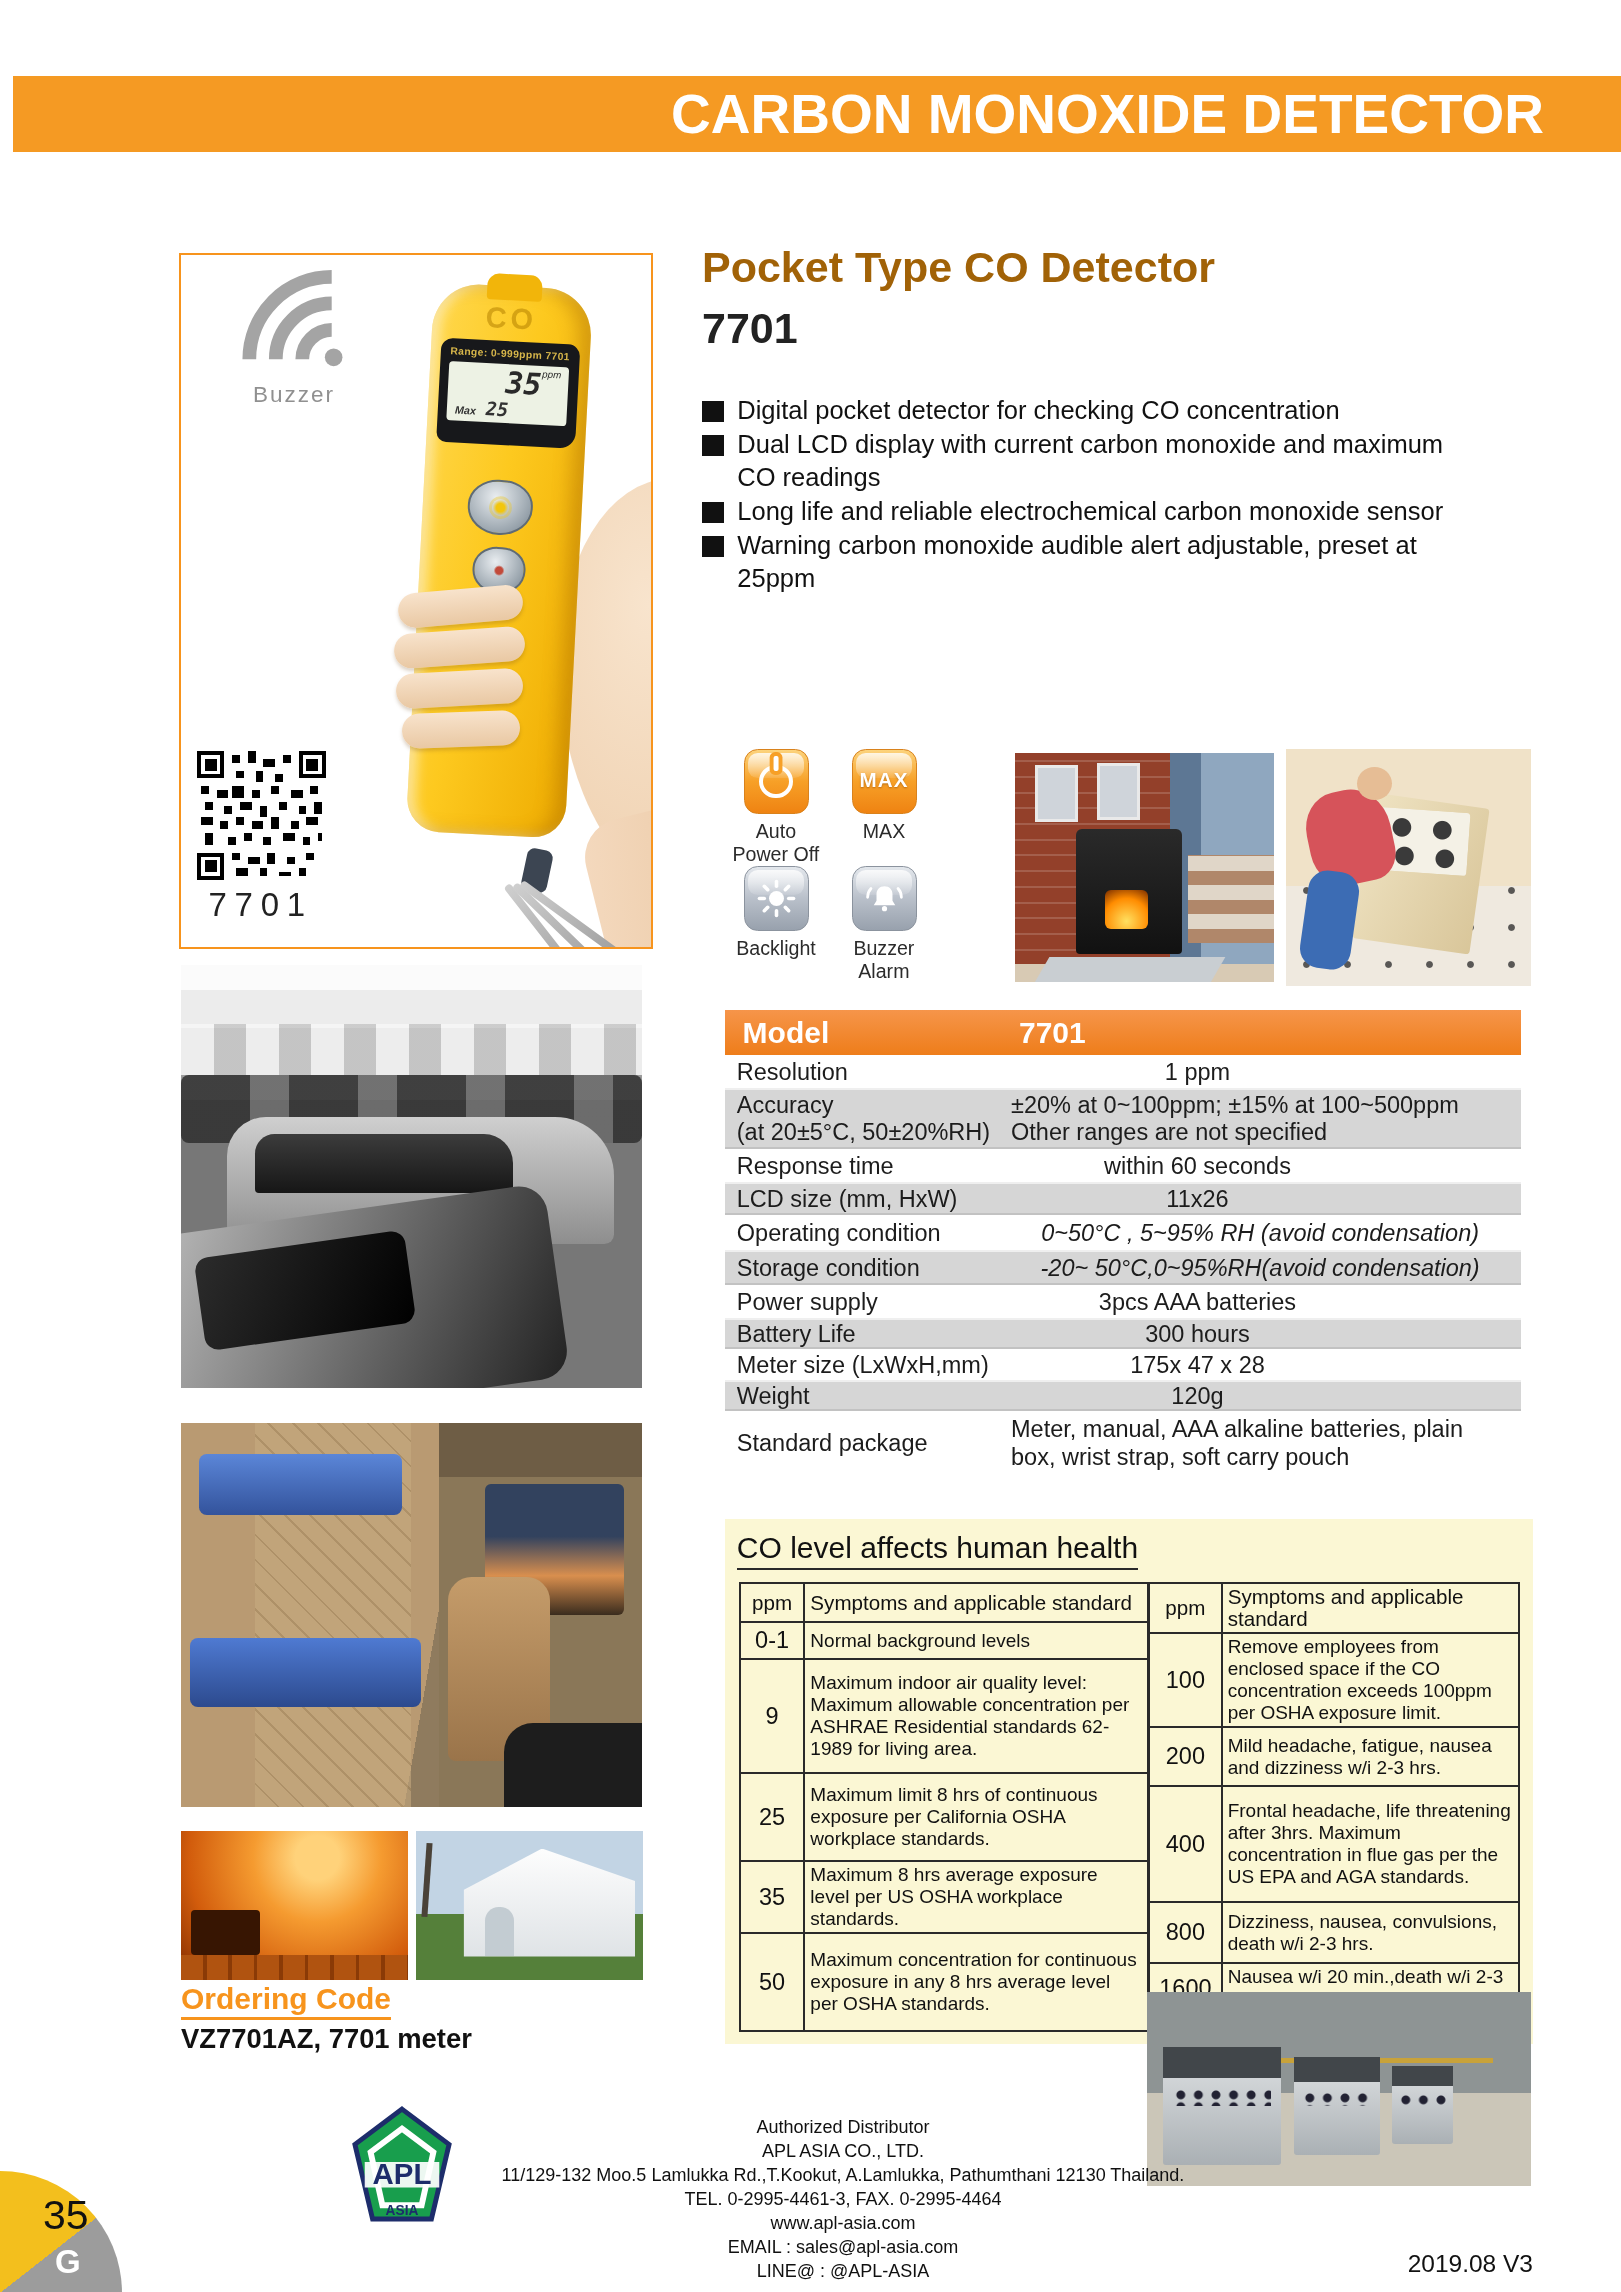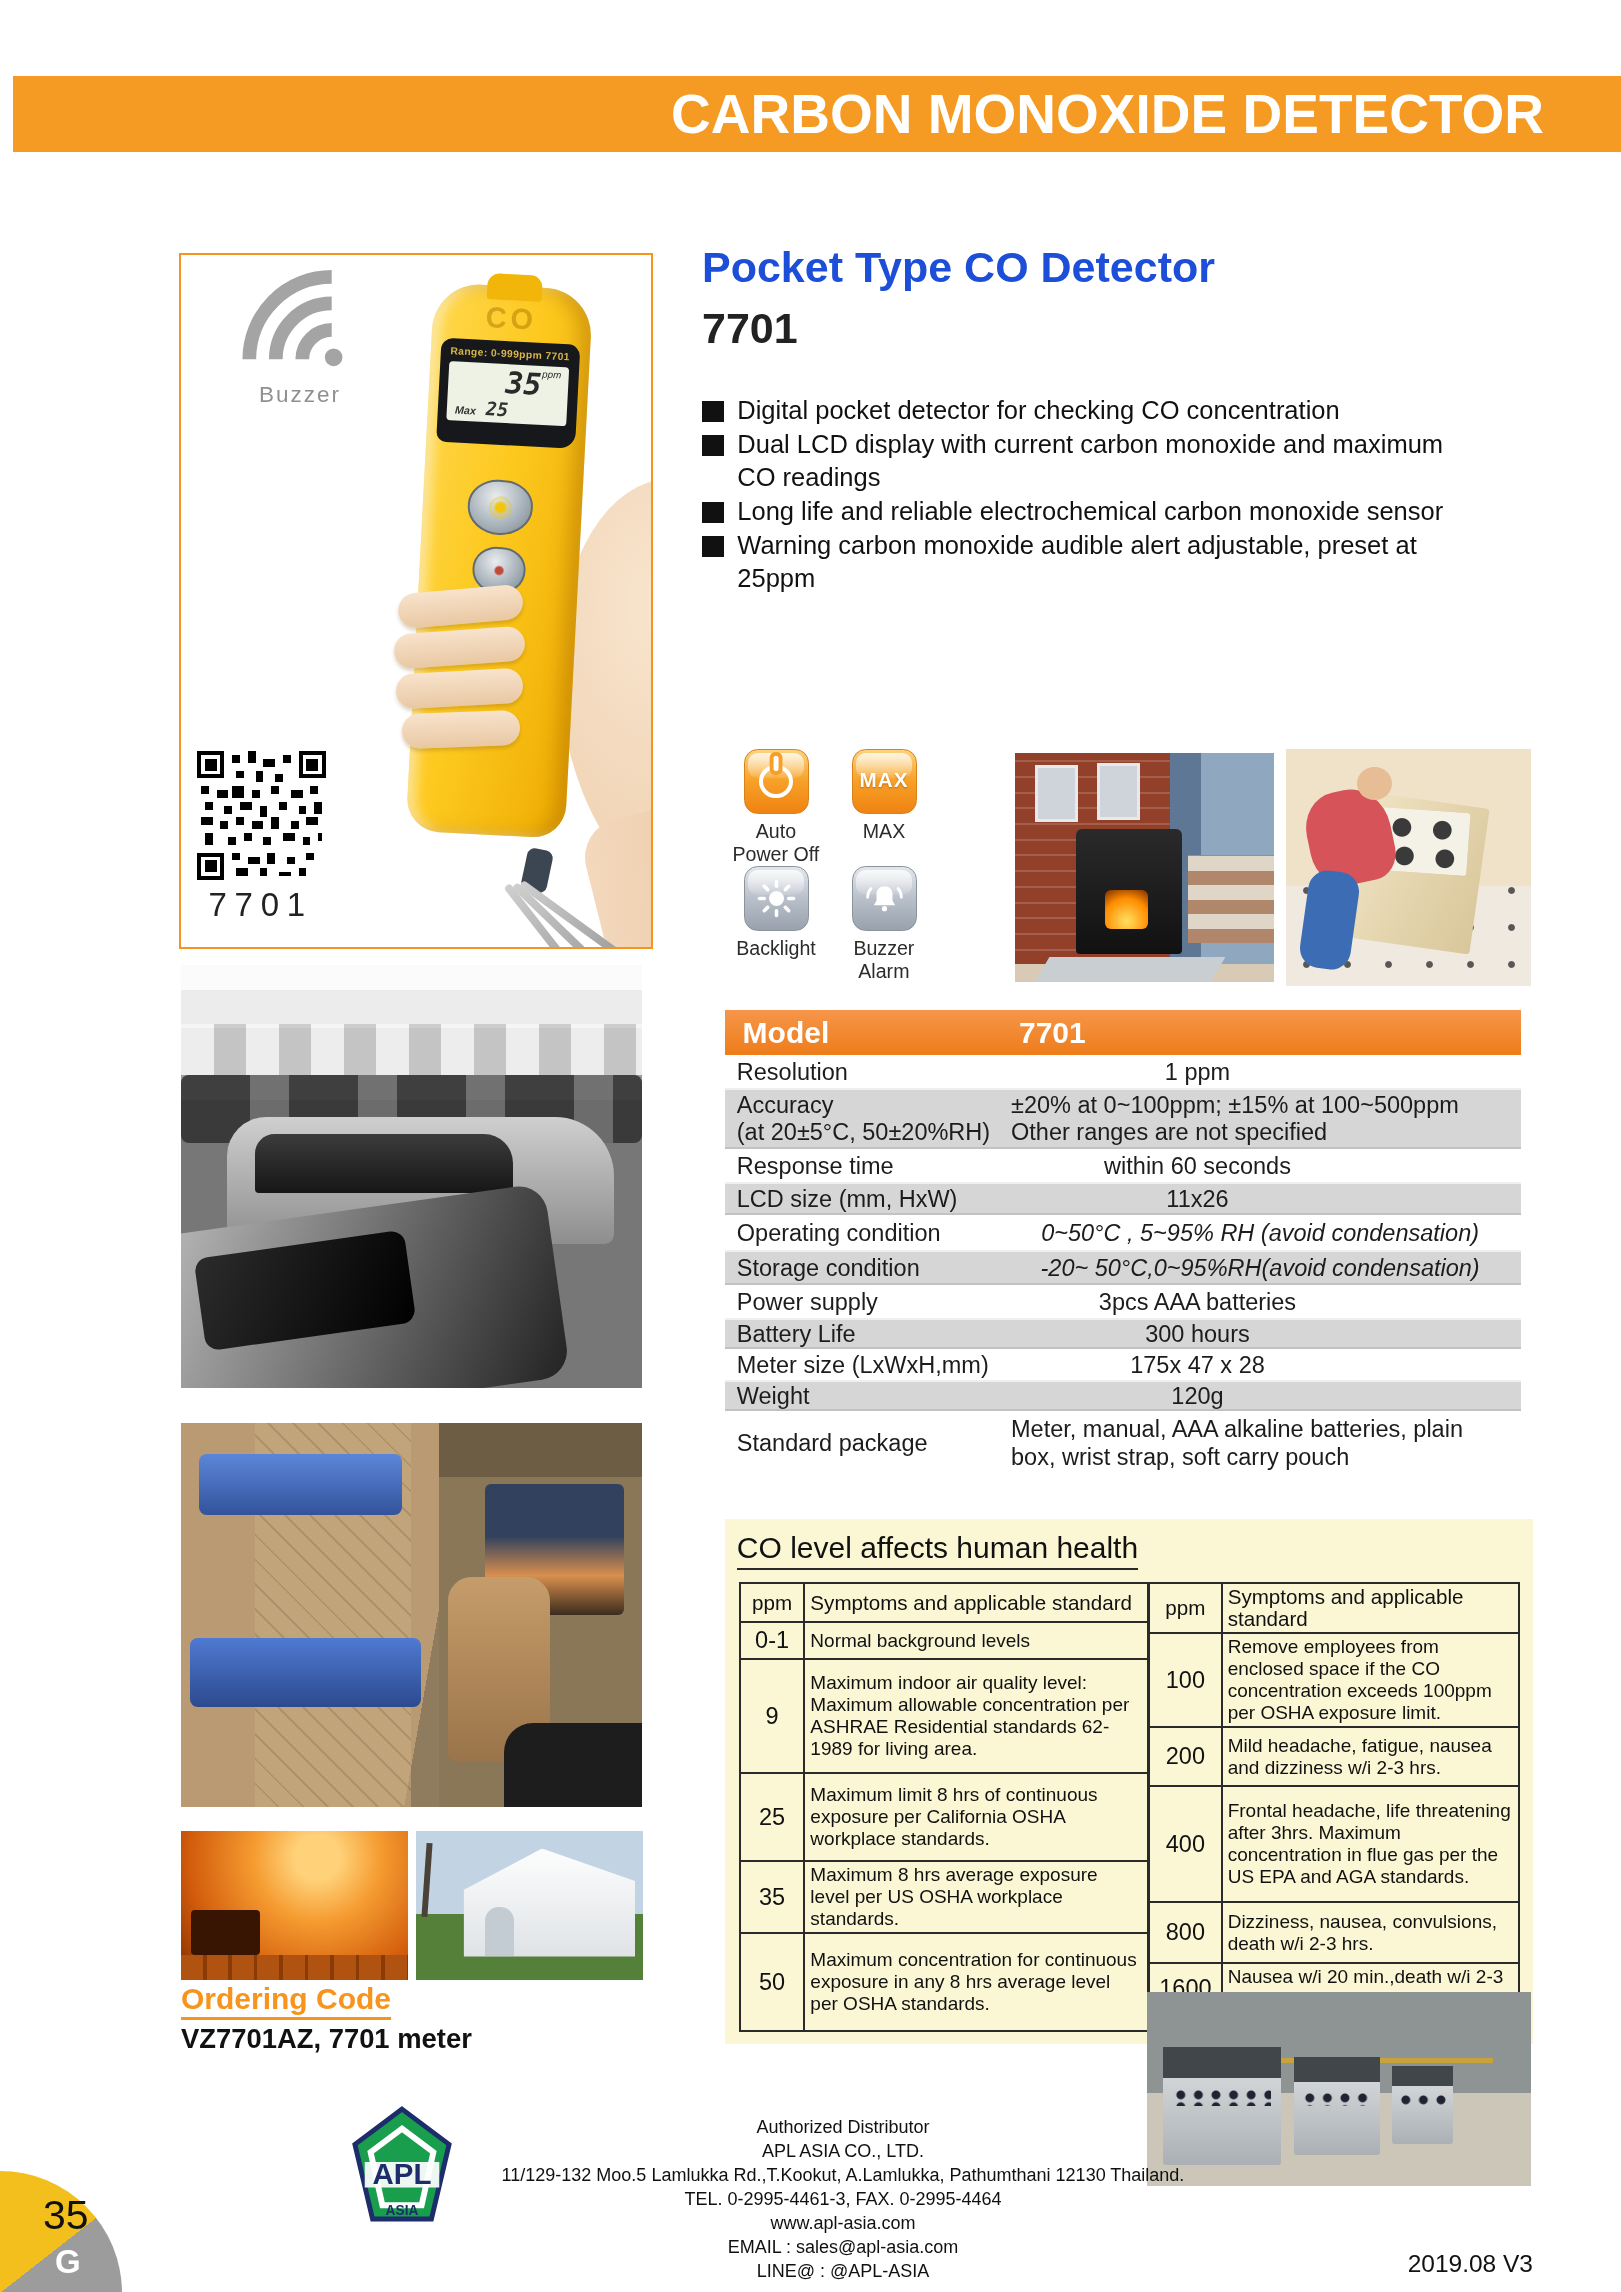--- a/index.html
+++ b/index.html
@@ -8,21 +8,21 @@
 
   
   .banner{position:absolute;left:13px;top:76px;width:1621px;height:76px;background:#F59A23;
           display:flex;align-items:center;justify-content:flex-end;box-sizing:border-box;padding-right:90px;}
   .banner-title{color:#fff;font-size:55px;font-weight:bold;letter-spacing:0px;transform:scaleY(1.02);white-space:nowrap;}
 
   
   .product-box{position:absolute;left:179px;top:253px;width:470px;height:692px;border:2.9px solid #F7941D;
                background:#fff;overflow:hidden;}
   .buzzer-svg{position:absolute;left:33px;top:9.8px;}
-  .buzzer-label{position:absolute;left:78px;top:127px;font-size:22.5px;color:#909090;letter-spacing:2px;}
+  .buzzer-label{position:absolute;left:72px;top:127px;font-size:22.5px;color:#909090;letter-spacing:2px;}
   .device{position:absolute;left:233px;top:17.6px;width:235px;height:676px;}
   .hand{position:absolute;left:145px;top:206px;width:255px;height:421px;background:radial-gradient(ellipse at 35% 30%,#f8e4cd,#eccaa6);
         border-radius:46% 54% 40% 60%;}
   .wrist{position:absolute;left:186px;top:529px;width:196px;height:216px;background:linear-gradient(100deg,#f4d9be,#e7c29a);
          border-radius:39px 29px 0 0;transform:rotate(-14deg);}
   .dev-body{position:absolute;left:5.9px;top:13.7px;width:159px;height:549px;transform:rotate(3deg);
             background:linear-gradient(100deg,#ffd84e 0%,#fdc91f 45%,#eeab00 100%);
             border-radius:47px 47px 33px 33px;
             box-shadow:inset -11.8px 0 17.6px rgba(150,90,0,.35), inset 7.8px 0 11.8px rgba(255,255,255,.5);}
   .dev-cap{position:absolute;left:53px;top:-11.8px;width:55px;height:25.5px;background:#f2b50a;border-radius:11.8px 11.8px 3.9px 3.9px;}
@@ -47,21 +47,21 @@
   .alarm-dot{position:absolute;left:50%;top:50%;width:11.8px;height:11.8px;transform:translate(-50%,-50%);
              background:radial-gradient(circle,#c24a3a 45%,transparent 70%);border-radius:50%;}
   .finger{position:absolute;height:35px;background:linear-gradient(#f8e3cc,#e9c8a3);border-radius:19.6px;
           box-shadow:0 2.9px 3.9px rgba(120,80,30,.25);}
   .strap-knot{position:absolute;left:110px;top:576px;width:25.5px;height:43px;background:#3c4552;border-radius:7.8px;transform:rotate(12deg);}
   .strap-line{position:absolute;width:7.8px;height:118px;background:linear-gradient(#cfcfcf,#9f9f9f);border-radius:3.9px;}
   .qr-wrap{position:absolute;left:15.7px;top:496px;width:129px;height:129px;}
   .qr-caption{position:absolute;left:27.4px;top:631px;font-size:33px;letter-spacing:7.8px;color:#222;}
 
   
-  .prod-title{position:absolute;left:702px;top:243px;font-size:43px;font-weight:bold;color:#1d4ed8;}
+  .prod-title{position:absolute;left:702px;top:243px;font-size:43px;font-weight:bold;color:#a16207;}
   .prod-model{position:absolute;left:702px;top:304px;font-size:43px;font-weight:bold;color:#222;}
   .features{position:absolute;left:702px;top:394px;width:833px;}
   .feat{display:flex;margin-bottom:1px;}
   .feat .sq{flex:0 0 21.6px;height:21.6px;background:#111;margin:6.9px 13.7px 0 0;}
   .feat .ftext{font-size:25.5px;line-height:33px;color:#111;}
 
   
   .icon-card{position:absolute;width:110px;text-align:center;}
   .icon-sq{position:relative;width:63px;height:63px;margin:0 auto;border-radius:13.7px;overflow:hidden;}
   .icon-sq.orange{background:linear-gradient(180deg,#fcd37c 0%,#f7a027 50%,#ef8312 100%);border:1px solid #d9821c;}

